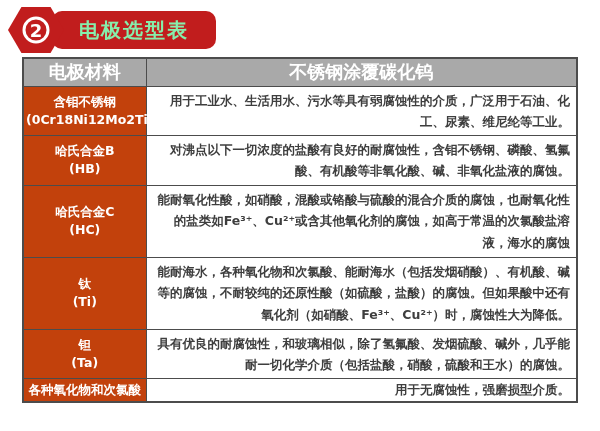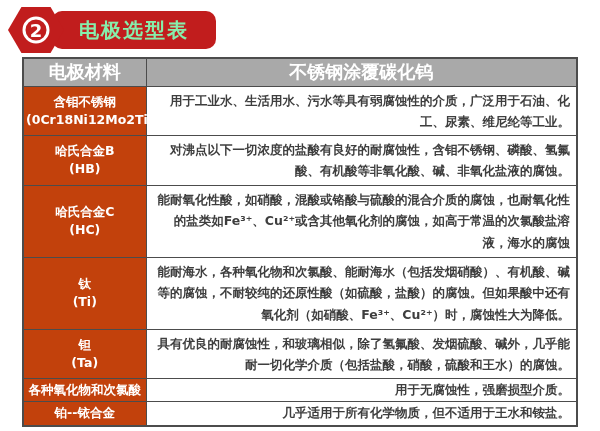--- a/index.html
+++ b/index.html
@@ -138,23 +138,16 @@
   </tr>
 
   <tr>
     <td class="mat">
       <div>各种氧化物和次氯酸</div>
       <div></div>
     </td>
     <td class="desc">用于无腐蚀性，强磨损型介质。</td>
   </tr>
 
-  <tr>
-    <td class="mat">
-      <div>铂--铱合金</div>
-      <div></div>
-    </td>
-    <td class="desc">几乎适用于所有化学物质，但不适用于王水和铵盐。</td>
-  </tr>
 </tbody>
   </table>
 
 </div>
 
 </body></html>

